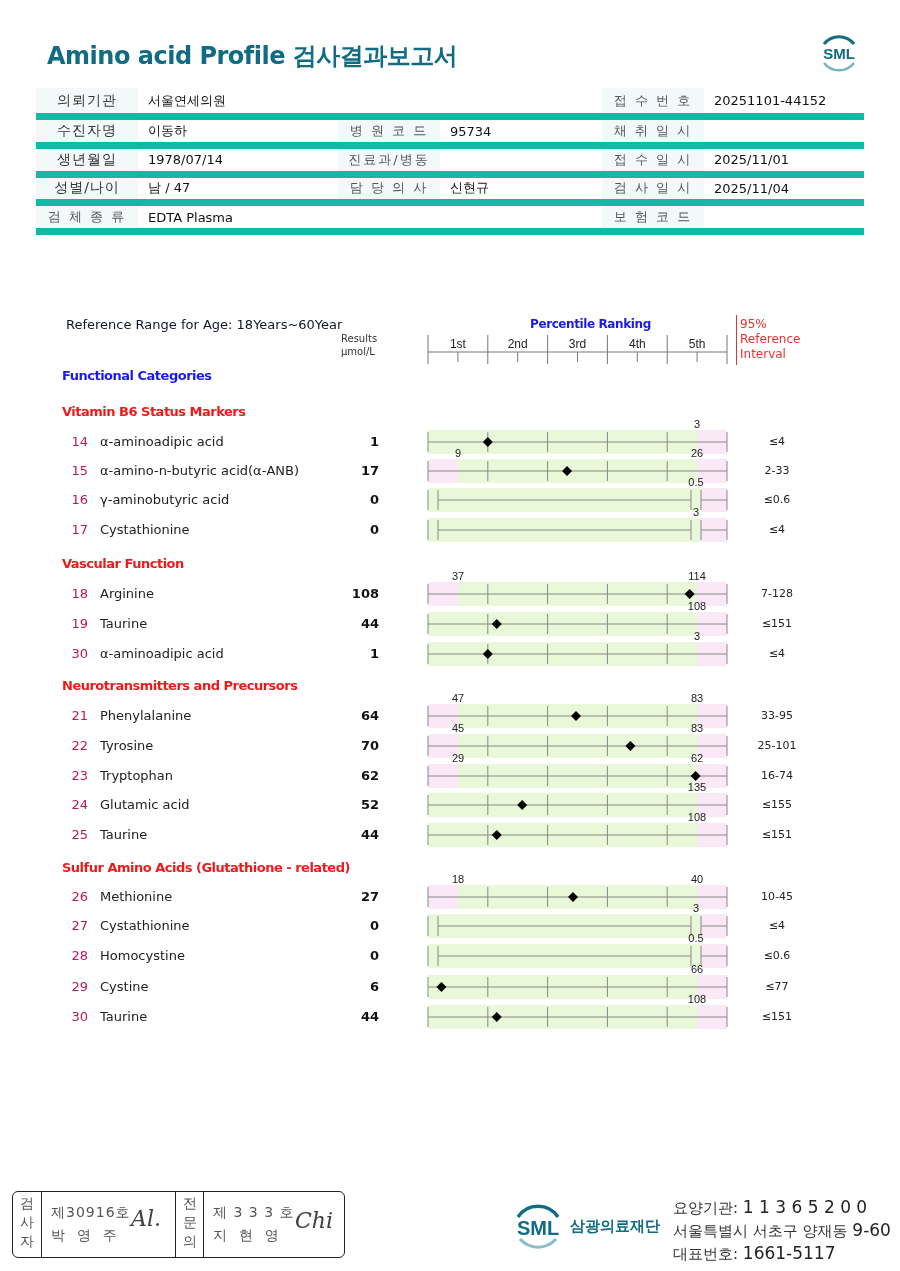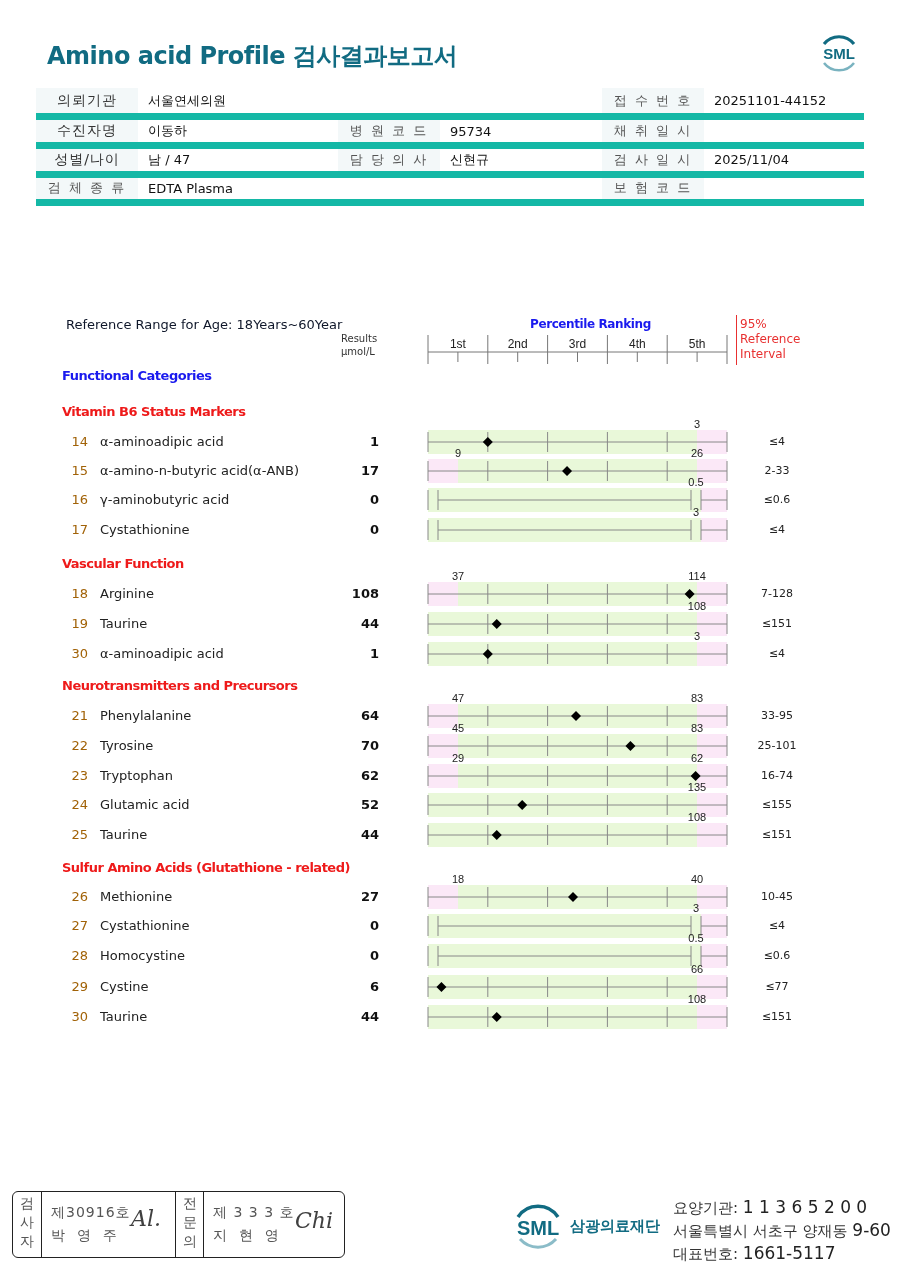--- a/index.html
+++ b/index.html
@@ -12,21 +12,21 @@
   table.info td.lbl.big { font-size: 14px; color: #333; letter-spacing: 1px; }
   table.info td.val { color: #111; }
   .lbl-mid { width: 100px; }
   .hdr-age { position: absolute; left: 66px; top: 317px; font-size: 13px; color: #0f172a; }
   .hdr-results { position: absolute; left: 341px; top: 332px; font-size: 10px; color: #333; line-height: 13px; }
   .hdr-pr { position: absolute; left: 530px; top: 317px; font-size: 12px; font-weight: bold; color: #1a1aee; letter-spacing: -0.4px; }
   .hdr-ref { position: absolute; left: 740px; top: 317px; font-size: 12px; color: #e83030; line-height: 15px; }
   .hdr-ref-line { position: absolute; left: 736px; top: 315px; width: 1px; height: 50px; background: #e83030; }
   .cat-main { position: absolute; left: 62px; top: 368px; font-size: 13px; font-weight: bold; color: #1a1aee; letter-spacing: -0.5px; }
   .cat { position: absolute; left: 62px; font-size: 13px; font-weight: bold; color: #ee1a1a; letter-spacing: -0.5px; }
-  .row-no { position: absolute; left: 60px; width: 28px; text-align: right; font-size: 13px; color: #a16207; }
+  .row-no { position: absolute; left: 60px; width: 28px; text-align: right; font-size: 13px; color: #be185d; }
   .row-name { position: absolute; left: 100px; font-size: 13px; color: #222; }
   .row-val { position: absolute; left: 330px; width: 49px; text-align: right; font-size: 13px; font-weight: bold; color: #111; }
   .row-ref { position: absolute; left: 745px; width: 64px; text-align: center; font-size: 11px; color: #222; }
   svg.chart { position: absolute; left: 0; top: 0; width: 900px; height: 1271px; pointer-events: none; }
   .sigbox { position: absolute; left: 12px; top: 1191px; width: 333px; height: 67px; border: 1.3px solid #222; border-radius: 6px; }
   .sig-div { position: absolute; top: 0; bottom: 0; width: 1.3px; background: #222; }
   .sig-vlabel { position: absolute; top: 2px; font-size: 14px; color: #555; line-height: 19px; width: 26px; text-align: center; }
   .sig-line { position: absolute; font-size: 14px; color: #555; letter-spacing: 1px; }
   .sig-scribble { position: absolute; font-family: "DejaVu Serif", serif; font-style: italic; font-size: 22px; color: #404040; }
   .foot-logo { position: absolute; left: 510px; top: 1197px; width: 56px; height: 60px; }
@@ -54,20 +54,28 @@
         <td class="lbl">접 수 번 호</td>
         <td class="val" style="width: 160px;">20251101-44152</td>
       </tr>
       <tr>
         <td class="lbl big">수진자명</td>
         <td class="val" style="width: 200px;">이동하</td>
         <td class="lbl lbl-mid">병 원 코 드</td>
         <td class="val" style="width: 162px;">95734</td>
         <td class="lbl">채 취 일 시</td>
         <td class="val" style="width: 160px;"></td>
+      </tr>
+      <tr>
+        <td class="lbl big">생년월일</td>
+        <td class="val" style="width: 200px;">1978/07/14</td>
+        <td class="lbl lbl-mid">진료과/병동</td>
+        <td class="val" style="width: 162px;"></td>
+        <td class="lbl">접 수 일 시</td>
+        <td class="val" style="width: 160px;">2025/11/01</td>
       </tr>
       <tr>
         <td class="lbl big">성별/나이</td>
         <td class="val" style="width: 200px;">남 / 47</td>
         <td class="lbl lbl-mid">담 당 의 사</td>
         <td class="val" style="width: 162px;">신현규</td>
         <td class="lbl">검 사 일 시</td>
         <td class="val" style="width: 160px;">2025/11/04</td>
       </tr>
       <tr>

